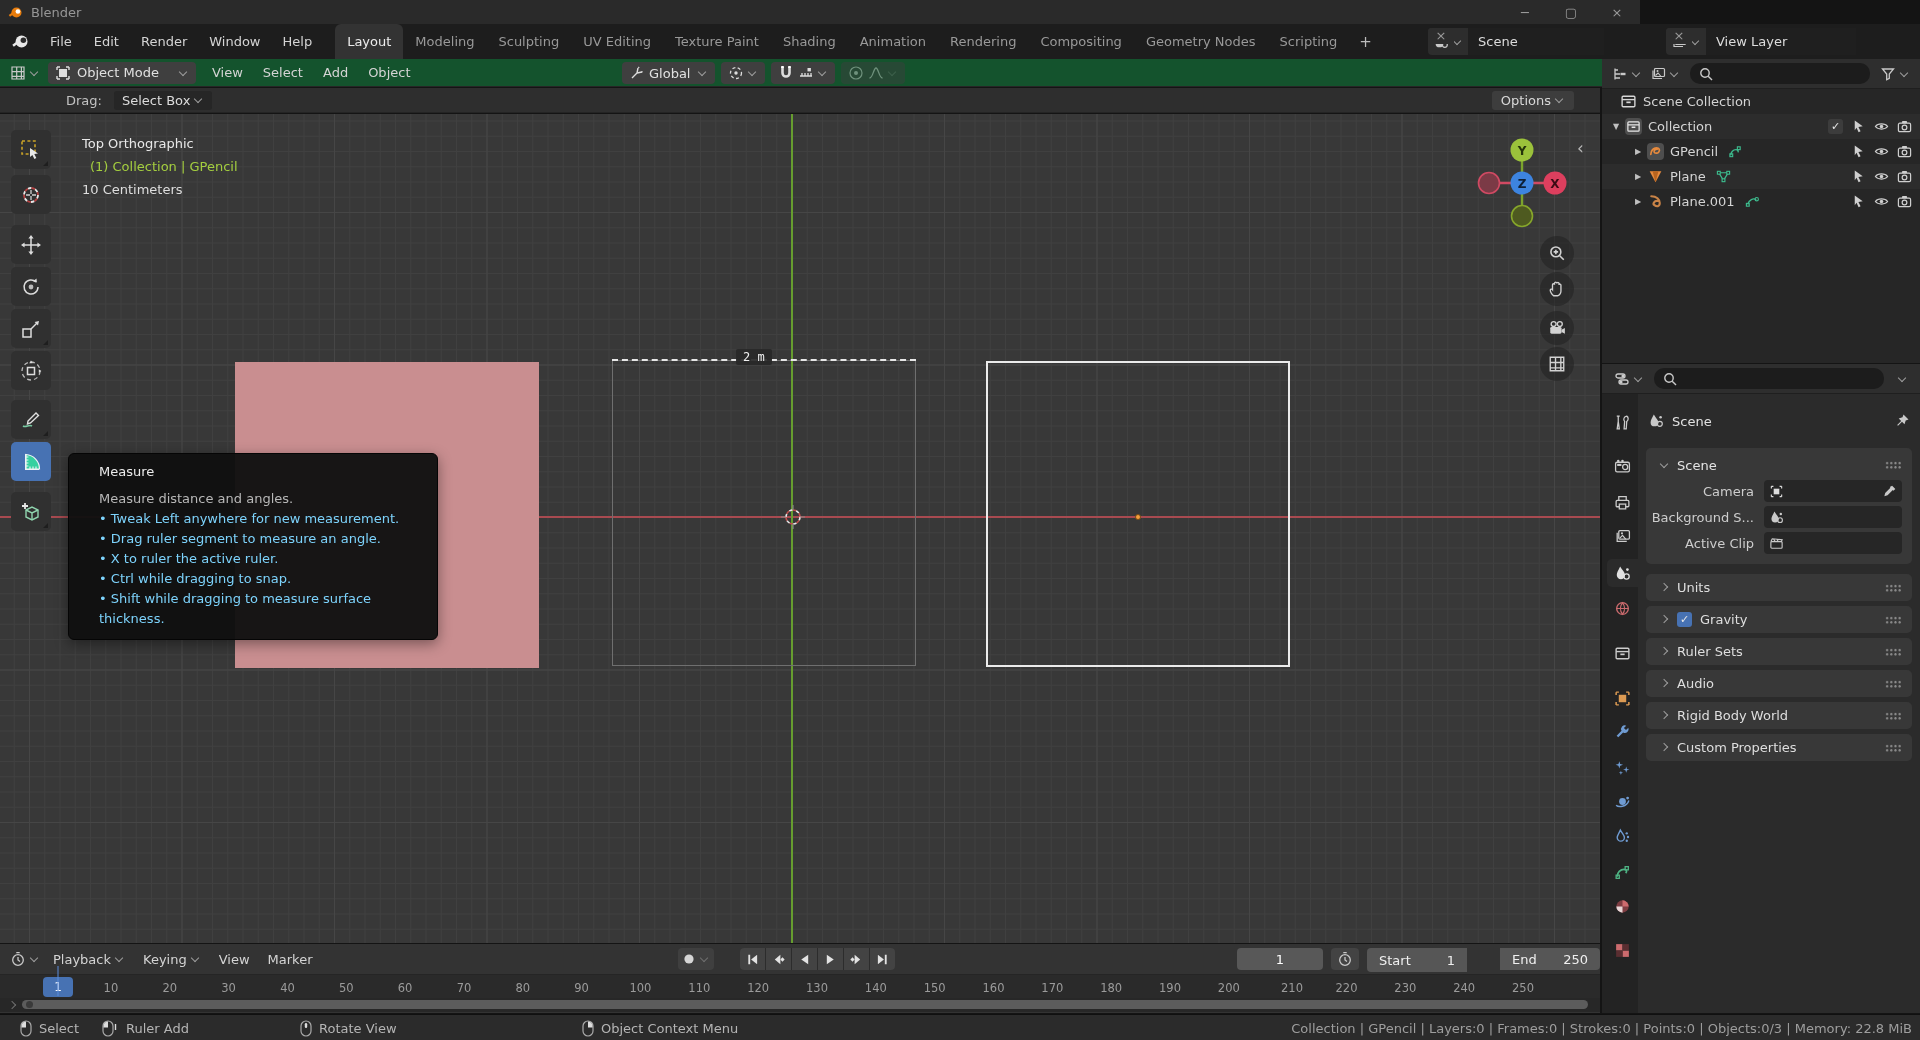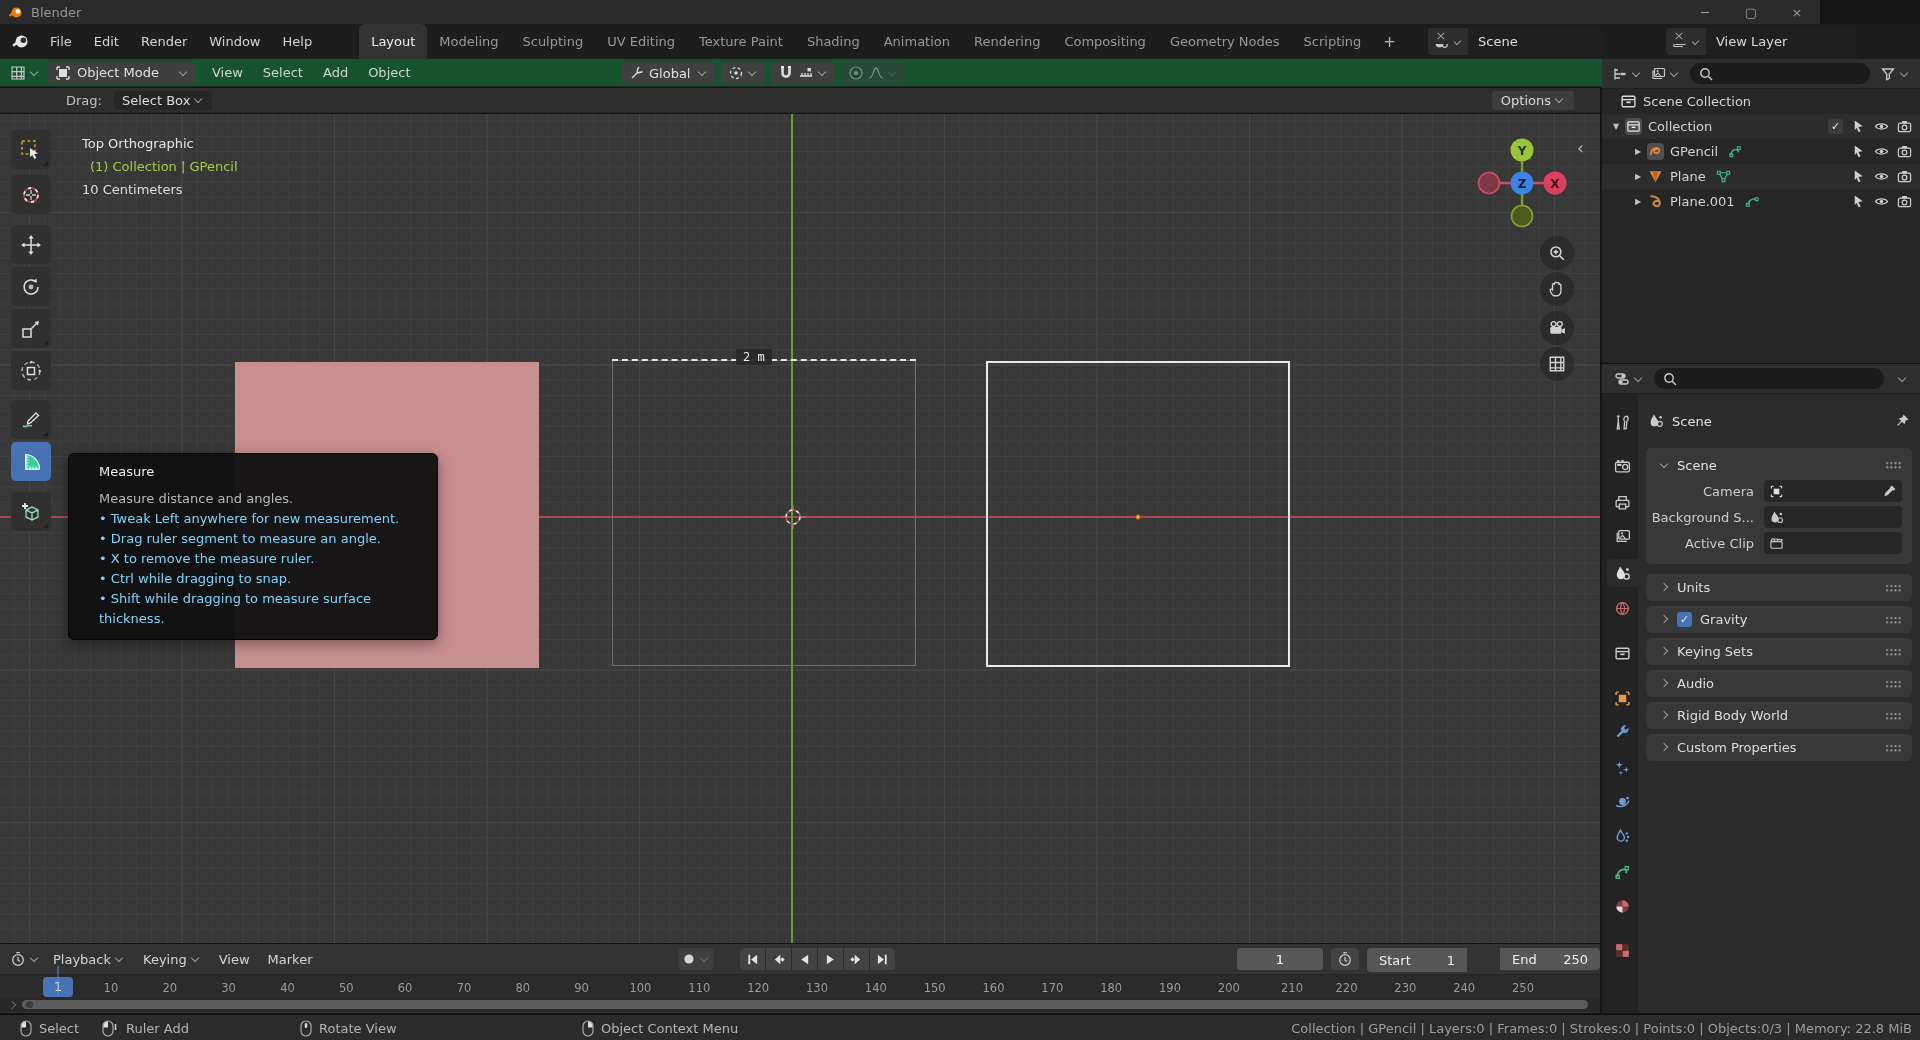--- a/index.html
+++ b/index.html
@@ -8,30 +8,30 @@
   *{box-sizing:border-box;user-select:none;}
   .abs{position:absolute;}
   svg{display:block;}
   .ic{width:16px;height:16px;flex:none;color:#c9c9c9;}
   .cv{display:inline-block;width:6px;height:6px;border-right:1.6px solid #9d9d9d;border-bottom:1.6px solid #9d9d9d;
       transform:rotate(45deg);margin:0 3px 2px 5px;flex:none;}
   .cv.r{transform:rotate(-45deg);}
   .cv.dim{border-color:#6f6f6f;}
 
   
-  #titlebar{position:absolute;left:0;top:0;width:1820px;height:24px;background:#2a2a2a;display:flex;align-items:center;padding-left:8px;color:#969696;}
+  #titlebar{position:absolute;left:0;top:0;width:1640px;height:24px;background:#2a2a2a;display:flex;align-items:center;padding-left:8px;color:#969696;}
   #titlebar .t{margin-left:8px;font-size:13px;}
   #winctl{position:absolute;right:0;top:0;height:24px;display:flex;}
   #winctl .wbtn{width:46px;height:24px;display:flex;align-items:center;justify-content:center;color:#9a9a9a;font-size:13px;}
 
   
   #topbar{position:absolute;left:0;top:24px;width:1920px;height:35px;background:#1d1d1d;display:flex;align-items:center;}
   #topbar .logo{margin:0 10px 0 12px;}
   .menu{padding:4px 11px;color:#d4d4d4;border-radius:4px;}
-  #ws-tabs{display:flex;align-items:flex-end;margin-left:36px;height:35px;}
+  #ws-tabs{display:flex;align-items:flex-end;margin-left:12px;height:35px;}
   .tab{padding:6px 12px;color:#999;font-size:13px;height:35px;display:flex;align-items:center;}
   .tab.active{background:#333333;color:#ececec;border-radius:6px 6px 0 0;}
   #ws-plus{color:#bbb;padding:0 10px;font-size:15px;}
   .idsel{position:absolute;top:4px;height:27px;display:flex;border-radius:4px;overflow:hidden;}
   .idsel .ib{background:#2d2d2d;display:flex;align-items:center;justify-content:center;padding:0 5px;}
   .idsel .val{background:#1f1f1f;display:flex;align-items:center;padding:0 10px;color:#dcdcdc;}
   .idsel .sq{width:26px;background:#2d2d2d;display:flex;align-items:center;justify-content:center;color:#9a9a9a;}
   #scene-sel{left:1428px;width:232px;}
   #scene-sel .val{width:136px;}
   #vl-sel{left:1666px;width:250px;}
@@ -579,21 +579,21 @@
         </svg>
     </div>
 
     <div id="tooltip">
       <div class="tt">Measure</div>
       <div class="td">Measure distance and angles.</div>
       <ul>
 
       <li>Tweak Left anywhere for new measurement.</li>
           <li>Drag ruler segment to measure an angle.</li>
-          <li>X to remove the measure ruler.</li>
+          <li>X to ruler the active ruler.</li>
           <li>Ctrl while dragging to snap.</li>
           <li>Shift while dragging to measure surface thickness.</li>
         </ul>
     </div>
   </div>
 
   <div id="timeline">
     <div id="tl-header">
       <span class="hbtn" id="tl-edbtn">
         <svg class="ic" width="16" height="16">
@@ -1013,21 +1013,21 @@
           <span class="grip"></span>
       </div>
       <div class="sect">
         <span class="cv r"></span>
         <span class="chkbox">✓</span>
         <span>Gravity</span>
           <span class="grip"></span>
       </div>
       <div class="sect">
         <span class="cv r"></span>
-          <span>Keying Sets</span>
+          <span>Ruler Sets</span>
           <span class="grip"></span>
       </div>
       <div class="sect">
         <span class="cv r"></span>
           <span>Audio</span>
           <span class="grip"></span>
       </div>
       <div class="sect">
         <span class="cv r"></span>
           <span>Rigid Body World</span>

